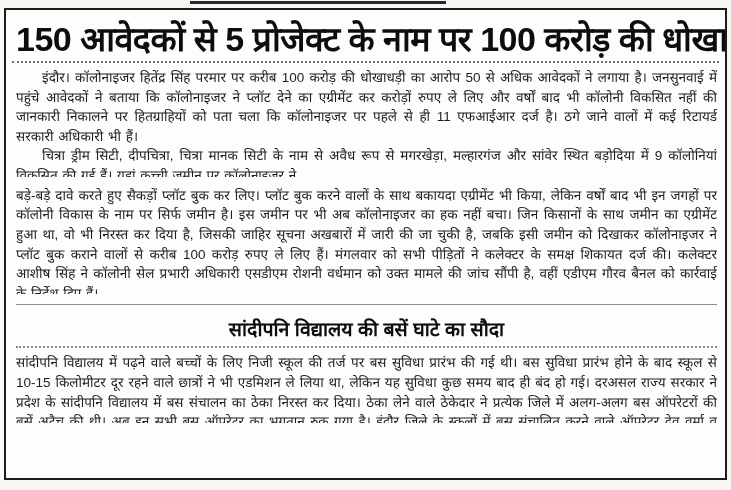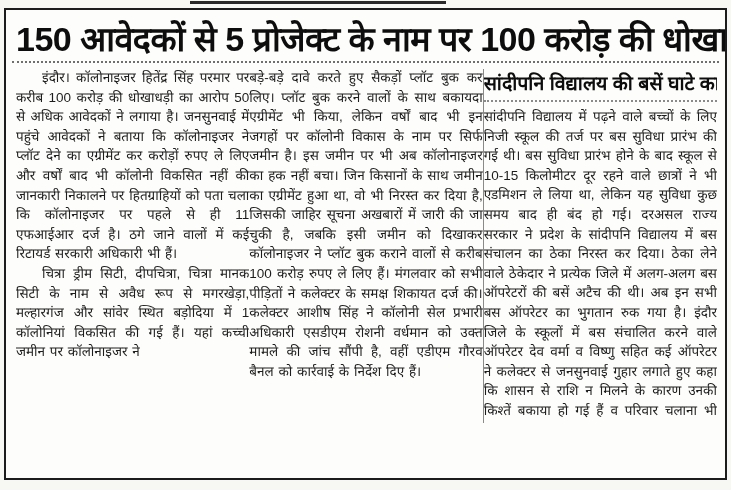--- a/index.html
+++ b/index.html
@@ -55,23 +55,24 @@
     color: #161616;
     white-space: nowrap;
   }
   .dotted-rule {
     border: 0;
     border-top: 2px dotted #6f6f6f;
     margin: 0 6px;
   }
   .columns {
     display: flex;
-    flex-direction: row;
+    flex-direction: column;
     align-items: stretch;
     padding: 5px 8px 4px 10px;
+    gap: 9px;
     height: 355px;
     box-sizing: content-box;
   }
   .col {
     flex: 1 1 0;
     min-width: 0;
     overflow: hidden;
   }
   .col p {
     margin: 0;
@@ -114,21 +115,21 @@
 
   <h1 class="headline">150 आवेदकों से 5 प्रोजेक्ट के नाम पर 100 करोड़ की धोखाधड़ी</h1>
 
 
   <hr class="dotted-rule">
 
   <div class="columns">
 
     <div class="col">
       <p class="indent">इंदौर। कॉलोनाइजर हितेंद्र सिंह परमार पर करीब 100 करोड़ की धोखाधड़ी का आरोप 50 से अधिक आवेदकों ने लगाया है। जनसुनवाई में पहुंचे आवेदकों ने बताया कि कॉलोनाइजर ने प्लॉट देने का एग्रीमेंट कर करोड़ों रुपए ले लिए और वर्षों बाद भी कॉलोनी विकसित नहीं की जानकारी निकालने पर हितग्राहियों को पता चला कि कॉलोनाइजर पर पहले से ही 11 एफआईआर दर्ज है। ठगे जाने वालों में कई रिटायर्ड सरकारी अधिकारी भी हैं।</p>
-      <p class="indent">चित्रा ड्रीम सिटी, दीपचित्रा, चित्रा मानक सिटी के नाम से अवैध रूप से मगरखेड़ा, मल्हारगंज और सांवेर स्थित बड़ोदिया में 1 कॉलोनियां विकसित की गई हैं। यहां कच्ची जमीन पर कॉलोनाइजर ने</p>
+      <p class="indent">चित्रा ड्रीम सिटी, दीपचित्रा, चित्रा मानक सिटी के नाम से अवैध रूप से मगरखेड़ा, मल्हारगंज और सांवेर स्थित बड़ोदिया में 9 कॉलोनियां विकसित की गई हैं। यहां कच्ची जमीन पर कॉलोनाइजर ने</p>
     </div>
 
     <div class="col">
       <p>बड़े-बड़े दावे करते हुए सैकड़ों प्लॉट बुक कर लिए। प्लॉट बुक करने वालों के साथ बकायदा एग्रीमेंट भी किया, लेकिन वर्षों बाद भी इन जगहों पर कॉलोनी विकास के नाम पर सिर्फ जमीन है। इस जमीन पर भी अब कॉलोनाइजर का हक नहीं बचा। जिन किसानों के साथ जमीन का एग्रीमेंट हुआ था, वो भी निरस्त कर दिया है, जिसकी जाहिर सूचना अखबारों में जारी की जा चुकी है, जबकि इसी जमीन को दिखाकर कॉलोनाइजर ने प्लॉट बुक कराने वालों से करीब 100 करोड़ रुपए ले लिए हैं। मंगलवार को सभी पीड़ितों ने कलेक्टर के समक्ष शिकायत दर्ज की। कलेक्टर आशीष सिंह ने कॉलोनी सेल प्रभारी अधिकारी एसडीएम रोशनी वर्धमान को उक्त मामले की जांच सौंपी है, वहीं एडीएम गौरव बैनल को कार्रवाई के निर्देश दिए हैं।</p>
     </div>
 
     <div class="v-divider"></div>
 
     <div class="col">
       <h3 class="sidebar-headline">सांदीपनि विद्यालय की बसें घाटे का सौदा</h3>

